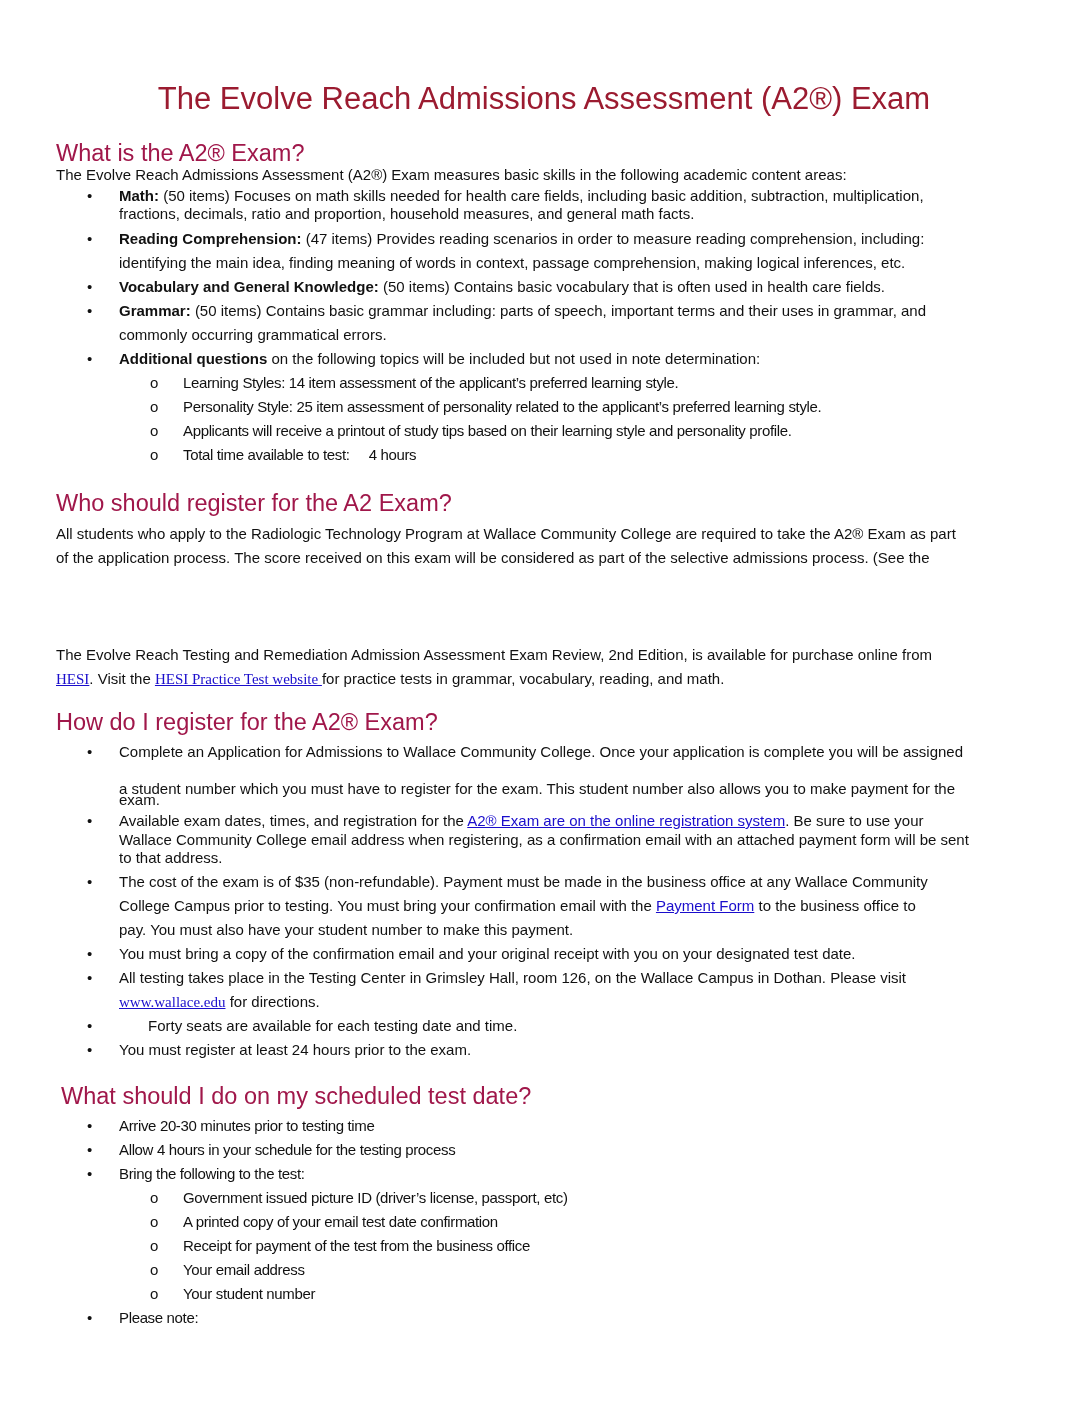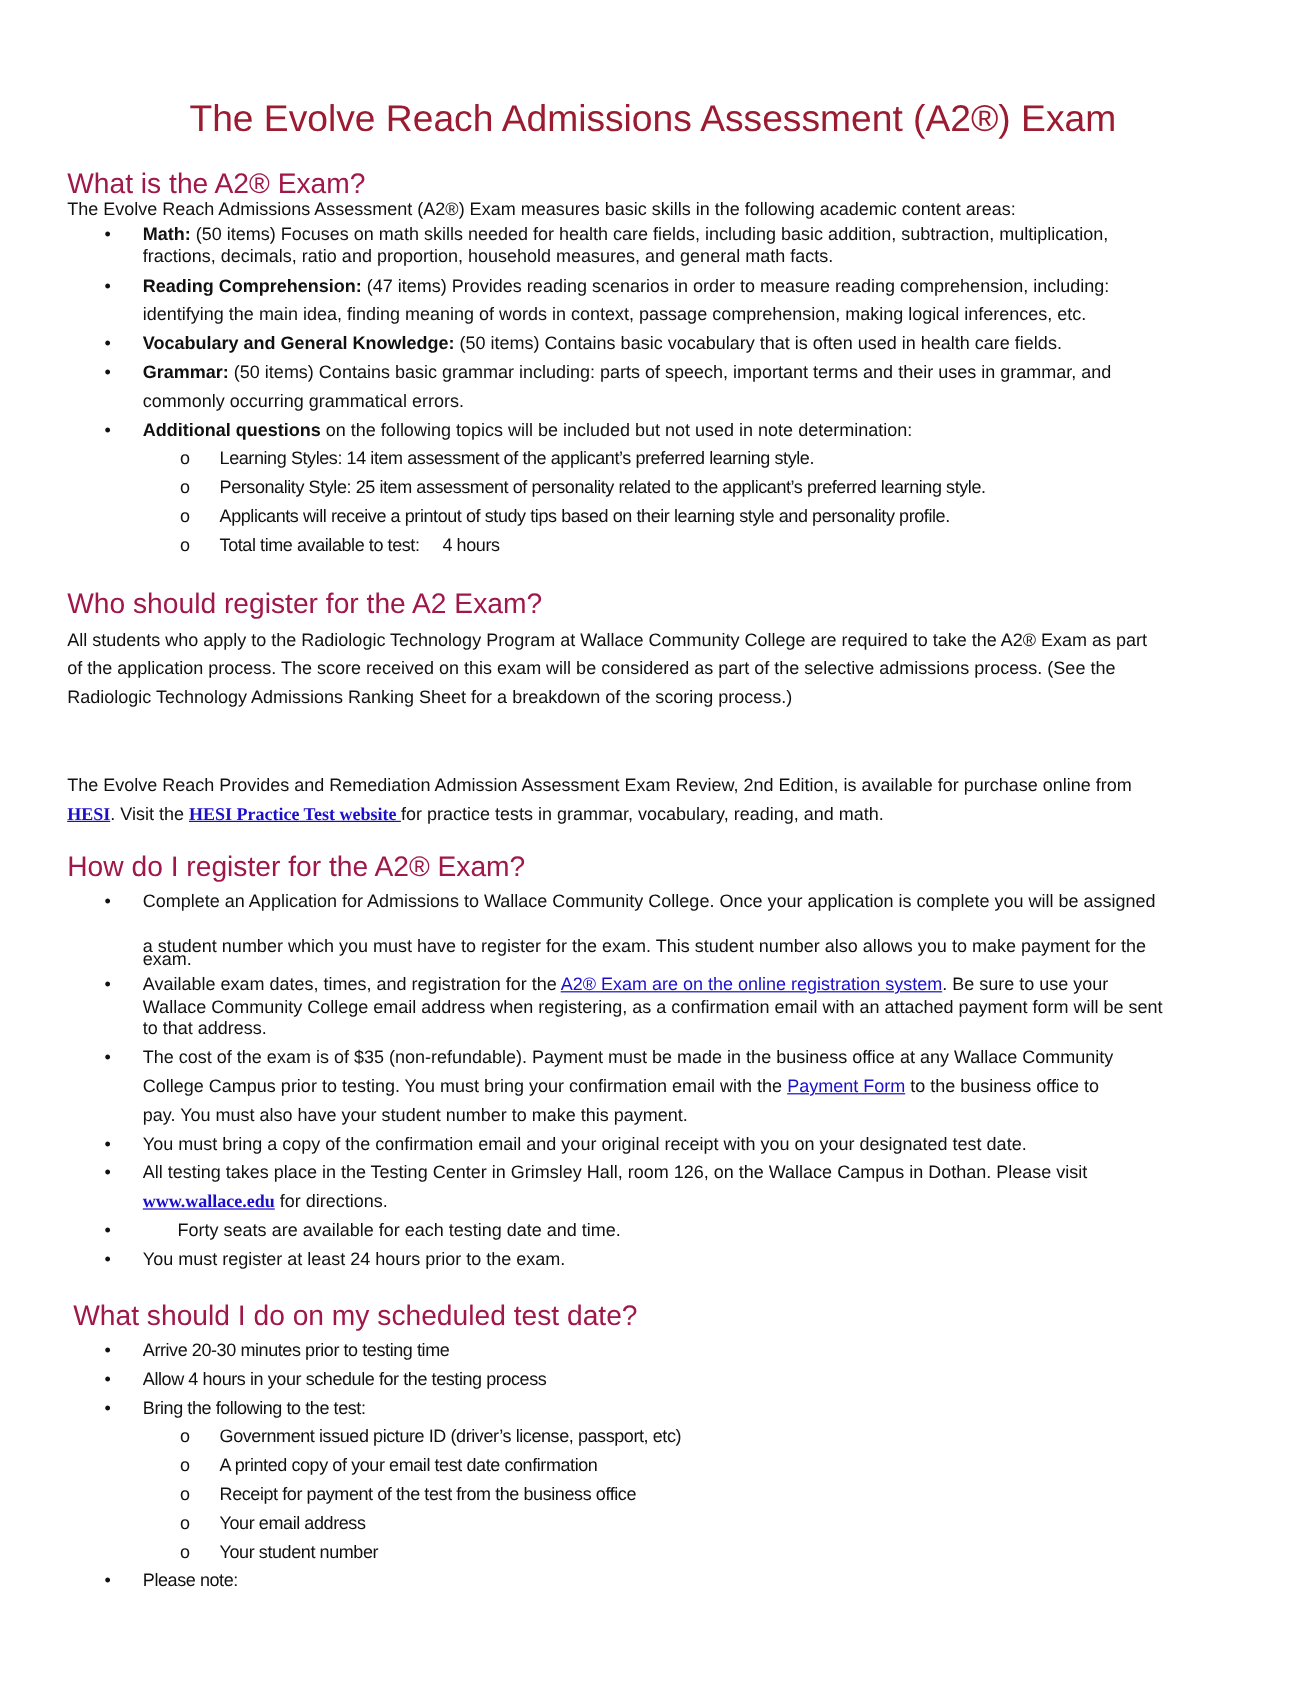--- a/index.html
+++ b/index.html
@@ -8,21 +8,21 @@
   .page { position: absolute; left: 0; top: 0; width: 872px; height: 1408px; }
   .title { position: absolute; left: 0; width: 1088px; top: 79px; text-align: center;
            font-size: 31px; color: #9b1b30; font-weight: normal; margin: 0; line-height: 40px; }
   .h2 { position: absolute; left: 56px; font-size: 23.5px; color: #a0174a; font-weight: normal;
         margin: 0; line-height: 30px; white-space: nowrap; }
   .line { position: absolute; font-size: 15px; line-height: 19px; white-space: nowrap; }
   .bullet { position: absolute; left: 87px; font-size: 15px; line-height: 19px; }
   .sub { position: absolute; left: 150px; font-size: 15px; line-height: 19px; }
   .cond { letter-spacing: -0.35px; }
   .lnk { color: #1a0dcc; text-decoration: underline; }
-  .lnk-serif { font-family: "Liberation Serif", serif; color: #1a0dcc; text-decoration: underline; font-size: 15px; font-weight: bold; }
+  .lnk-serif { font-family: "Liberation Serif", serif; color: #1a0dcc; text-decoration: underline; font-size: 15px; }
   b { font-weight: bold; }
 </style>
 </head>
 <body>
 
 <div class="page">
 
   <h1 class="title">The Evolve Reach Admissions Assessment (A2®) Exam</h1>
 
   <h2 class="h2" style="top:138px;">What is the A2® Exam?</h2>
@@ -53,23 +53,22 @@
     <div class="line cond" style="left:183px; top:397px;">Personality Style: 25 item assessment of personality related to the applicant’s preferred learning style.</div>
     <span class="sub" style="top:421px;">o</span>
     <div class="line cond" style="left:183px; top:421px;">Applicants will receive a printout of study tips based on their learning style and personality profile.</div>
     <span class="sub" style="top:445px;">o</span>
     <div class="line cond" style="left:183px; top:445px; white-space:pre;">Total time available to test:     4 hours</div>
   </div>
 
   <h2 class="h2" style="top:488px;">Who should register for the A2 Exam?</h2>
   <div class="line" style="left:56px; top:524px;">All students who apply to the Radiologic Technology Program at Wallace Community College are required to take the A2® Exam as part</div>
   <div class="line" style="left:56px; top:548px;">of the application process. The score received on this exam will be considered as part of the selective admissions process. (See the</div>
-  <div class="line" style="left:56px; top:572px;">Radiologic Technology Admissions Ranking Sheet for a breakdown of the scoring process.)</div>
 
-  <div class="line" style="left:56px; top:645px;">The Evolve Reach Provides and Remediation Admission Assessment Exam Review, 2nd Edition, is available for purchase online from</div>
+  <div class="line" style="left:56px; top:645px;">The Evolve Reach Testing and Remediation Admission Assessment Exam Review, 2nd Edition, is available for purchase online from</div>
   <div class="line" style="left:56px; top:669px;"><a class="lnk-serif" href="#">HESI</a><span>. Visit the </span><a class="lnk-serif" href="#">HESI Practice Test website </a><span>for practice tests in grammar, vocabulary, reading, and math.</span></div>
 
   <h2 class="h2" style="top:707px;">How do I register for the A2® Exam?</h2>
   <div>
     <span class="bullet" style="top:742px;">•</span>
     <div class="line" style="left:119px; top:742px;">Complete an Application for Admissions to Wallace Community College.  Once your application is complete you will be assigned</div>
     <div class="line" style="left:119px; top:766px;margin-top:13px;">a student number which you must have to register for the exam.  This student number also allows you to make payment for the</div>
     <div class="line" style="left:119px; top:790px;">exam.</div>
 
     <span class="bullet" style="top:811px;">•</span>

